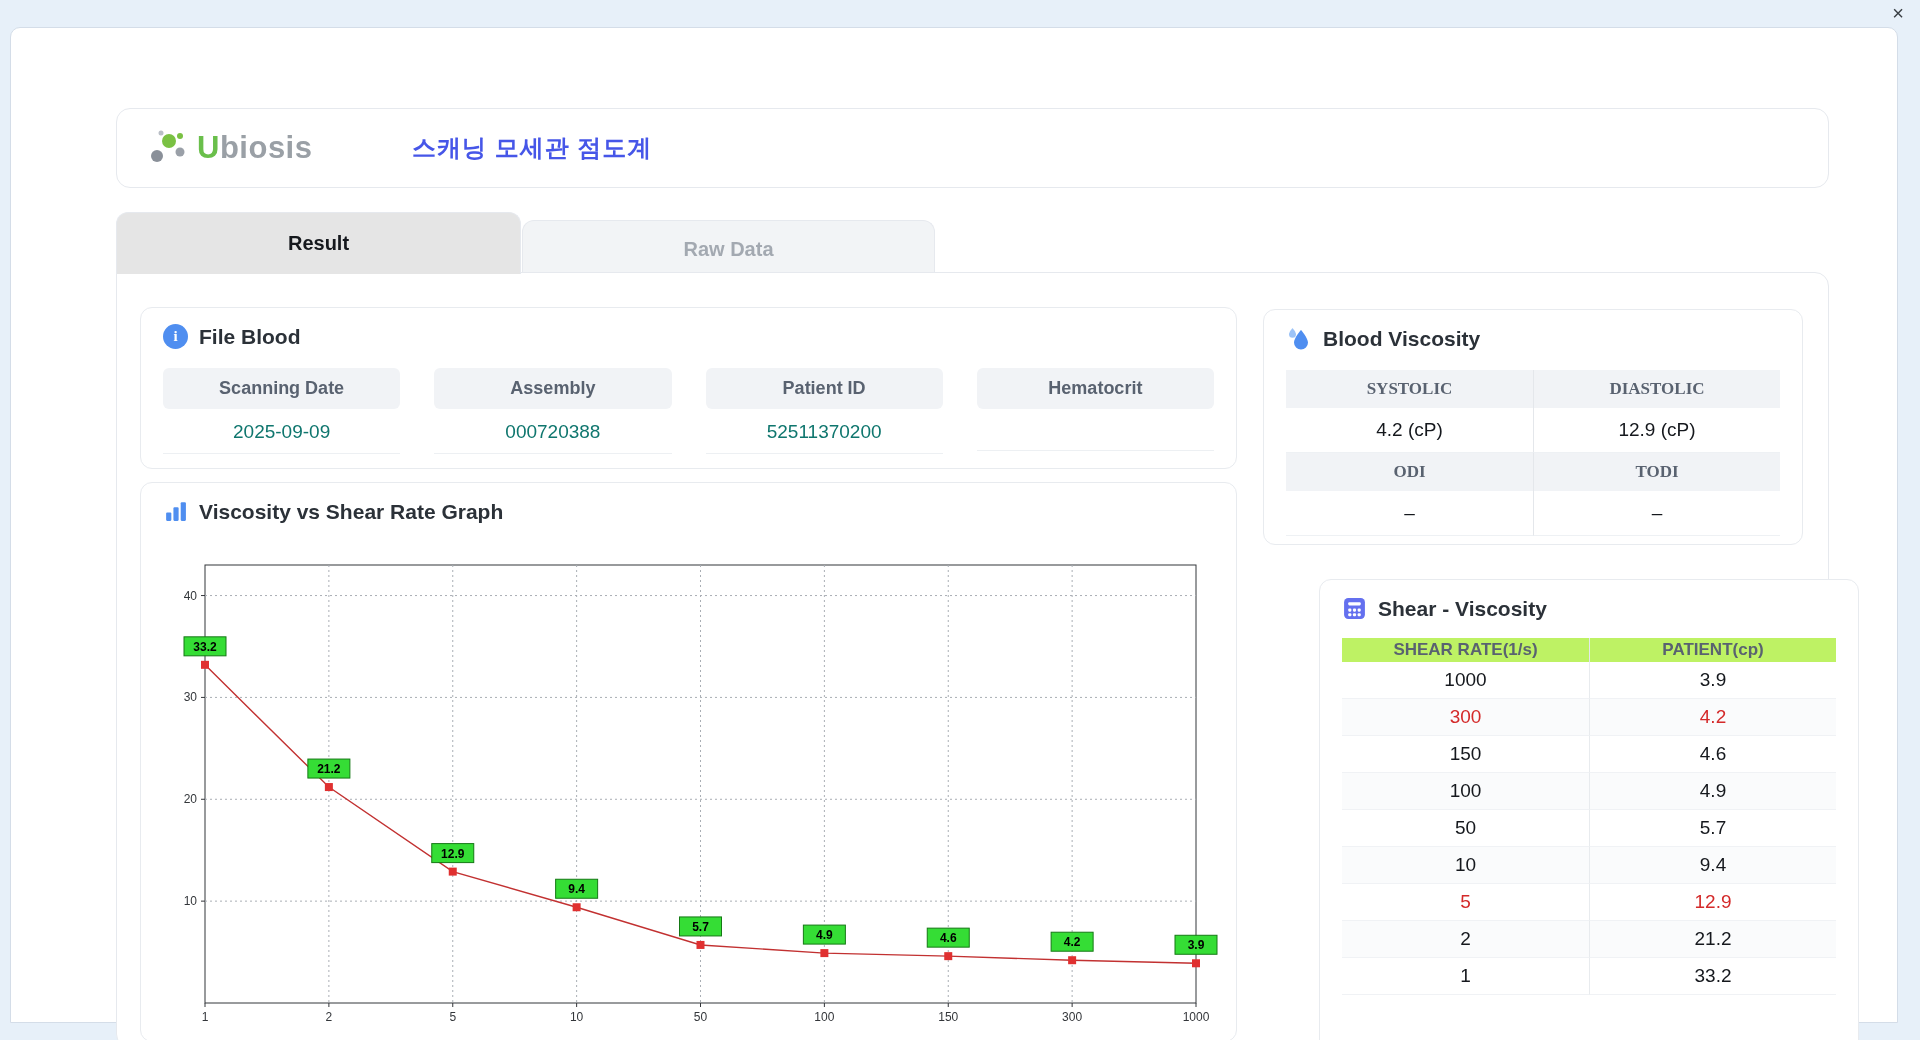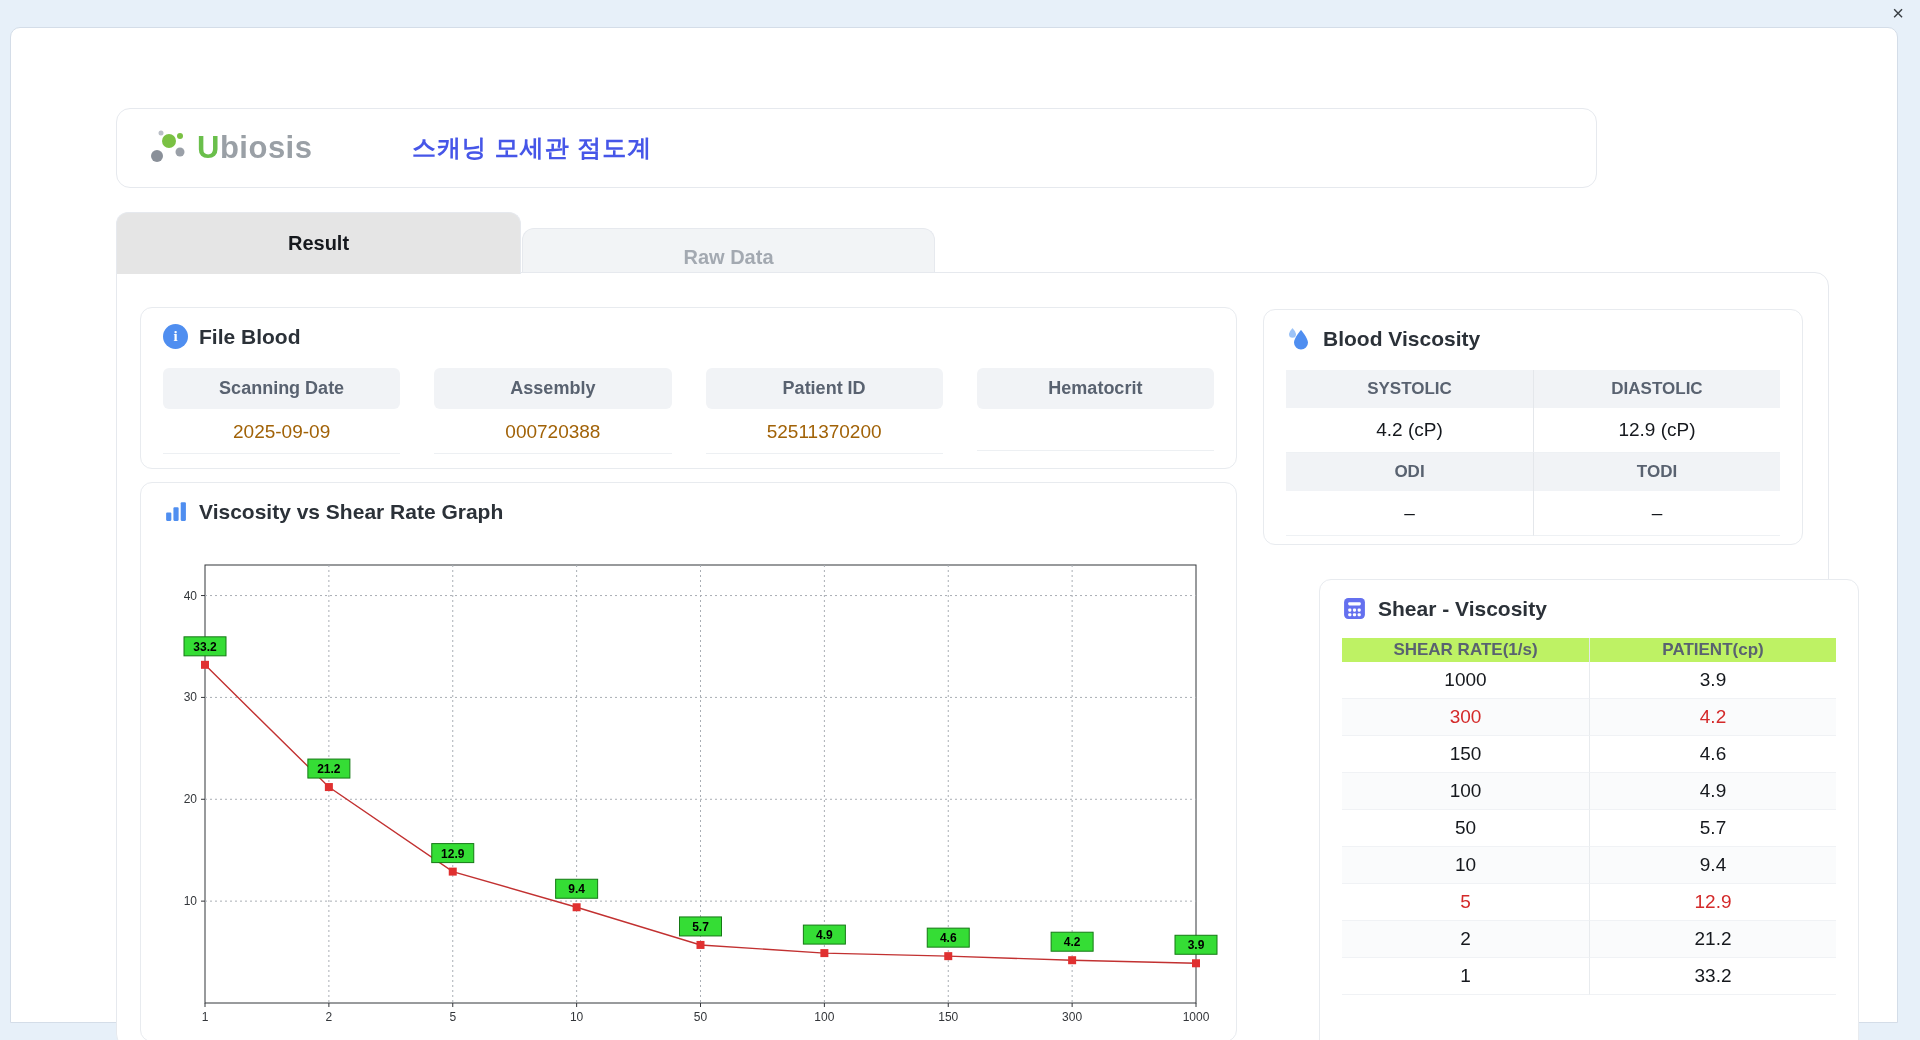--- a/index.html
+++ b/index.html
@@ -16,41 +16,41 @@
     position: absolute; right: 10px; top: 2px; font-size: 20px; color: #3a3f45;
     cursor: pointer; line-height: 22px; width: 24px; text-align: center;
   }
   .window {
     position: absolute; left: 10px; top: 27px; width: 1888px; height: 996px;
     background: #ffffff; border: 1px solid #d4dde8; border-radius: 10px 10px 0 0;
   }
 
   
   .header-card {
-    position: absolute; left: 105px; top: 80px; width: 1481px; height: 80px;
+    position: absolute; left: 105px; top: 80px; width: 1713px; height: 80px;
     background: #fff; border: 1px solid #e6e9ee; border-radius: 14px;
     display: flex; align-items: center; padding: 0 30px;
   }
   .logo { display: flex; align-items: center; gap: 8px; width: 235px; }
   .logo-text { font-size: 31px; font-weight: 600; letter-spacing: 0.5px; color: #9aa0a6; }
   .logo-text .logo-u { color: #6abf4b; }
   .app-title { font-size: 24px; font-weight: bold; color: #4656e8; margin-left: 30px; letter-spacing: 1px; }
 
   
   .tab {
     position: absolute; display: flex; align-items: center; justify-content: center;
     font-size: 20px; border-radius: 12px 12px 0 0; cursor: pointer;
   }
   .tab-active {
     left: 105px; top: 184px; width: 405px; height: 62px;
     background: #e5e5e5; border: 1px solid #e6e9ee; border-bottom: none;
     color: #15181d; font-weight: bold; z-index: 3;
   }
   .tab-inactive {
-    left: 511px; top: 200px; width: 413px; height: 58px;
+    left: 511px; top: 192px; width: 413px; height: 58px;
     background: #f2f4f6; border: 1px solid #e6e9ee; border-bottom: none;
     color: #a3a9b1; font-weight: 600; z-index: 1;
   }
 
   
   .main-card {
     position: absolute; left: 105px; top: 244px; width: 1713px; height: 776px;
     background: #fff; border: 1px solid #e6e9ee; border-radius: 0 14px 14px 14px;
     z-index: 2;
   }
@@ -72,36 +72,37 @@
   .fields {
     position: absolute; left: 22px; right: 22px; top: 60px;
     display: grid; grid-template-columns: repeat(4, 1fr); column-gap: 34px;
   }
   .field { border-radius: 6px; }
   .f-label {
     background: #f1f3f6; color: #596270; text-align: center;
     padding: 10px 0; font-size: 18px; border-radius: 6px; font-weight: 600;
   }
   .f-value {
-    text-align: center; padding: 12px 0 10px 0; font-size: 19px; color: #a16207;
+    text-align: center; padding: 12px 0 10px 0; font-size: 19px; color: #0f766e;
     border-bottom: 1px solid #edf0f3; min-height: 42px;
   }
 
   
   .graph-card { left: 23px; top: 209px; width: 1097px; height: 560px; }
   #chart-svg { position: absolute; left: 24px; top: 70px; overflow: visible; }
 
   
   .bv-card { left: 1146px; top: 36px; width: 540px; height: 236px; }
   .bv-table { position: absolute; left: 22px; right: 22px; top: 60px; }
   .bv-row { display: grid; grid-template-columns: 1fr 1fr; }
   .bv-row > div { text-align: center; }
   .bv-head > div {
     background: #f1f3f6; color: #596270; font-size: 17px; font-weight: 600;
     padding: 9px 0;
+    font-family: Liberation Serif, serif;
   }
   .bv-vals > div {
     font-size: 19px; color: #15181d; padding: 11px 0; border-bottom: 1px solid #eef1f4;
   }
   .bv-row > div:nth-child(2) { border-left: 1px solid #e4e7eb; }
 
   
   .sv-card { left: 1202px; top: 306px; width: 540px; height: 572px; }
   .sv-table { position: absolute; left: 22px; right: 22px; top: 58px; }
   .sv-head { display: grid; grid-template-columns: 1fr 1fr; }

